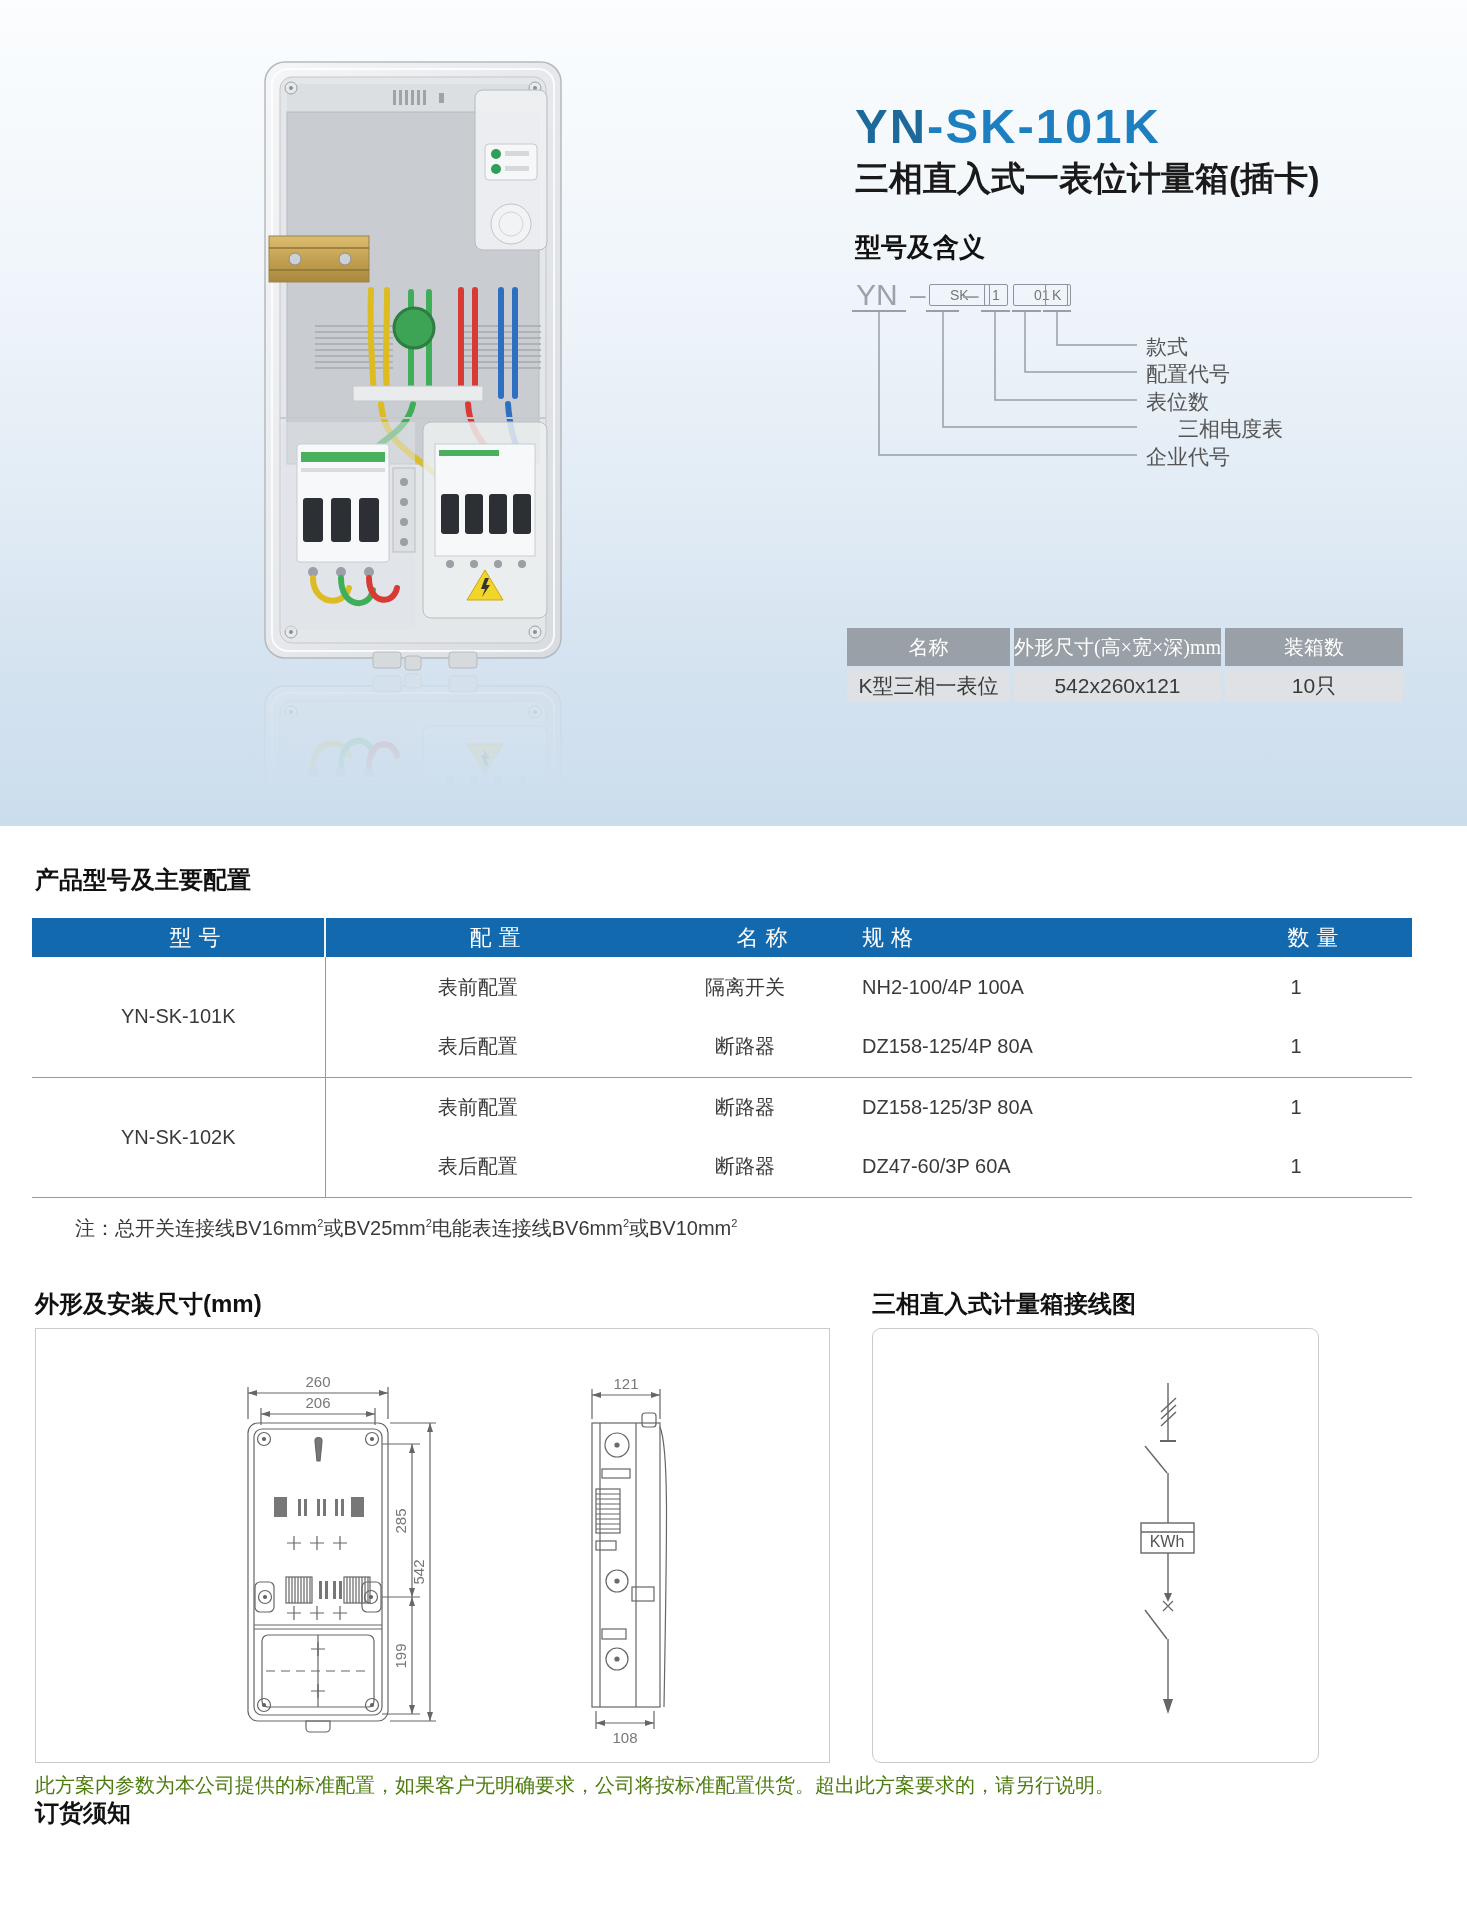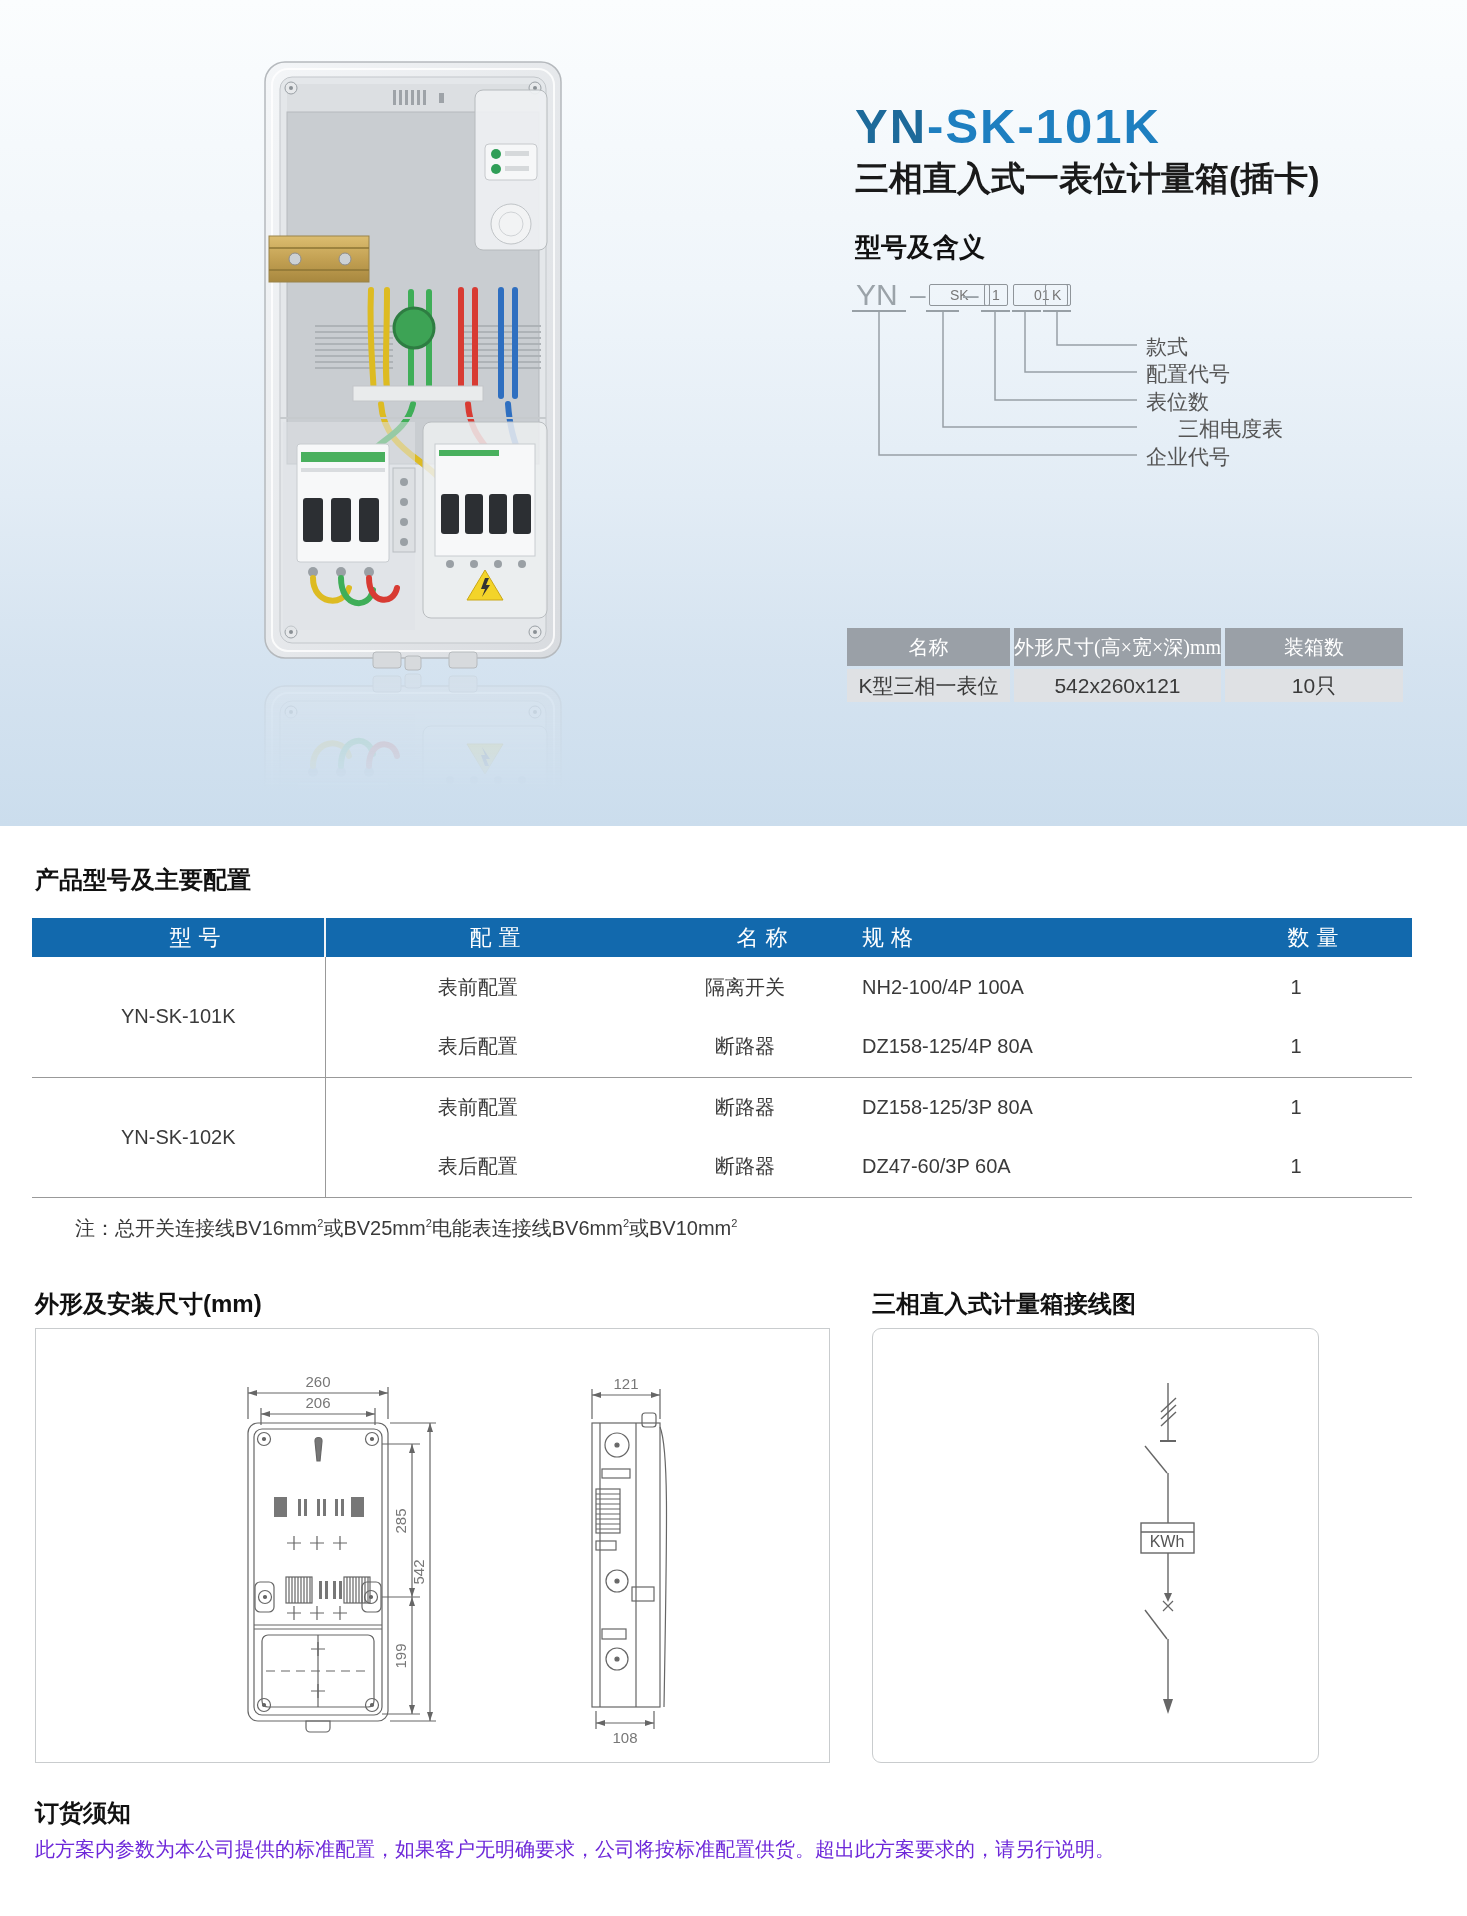--- a/index.html
+++ b/index.html
@@ -28,21 +28,21 @@
   .maintable th { background:#1269ad; color:#fff; font-weight:normal; font-size:22px; letter-spacing:7px; height:39px;padding-left:41px; }
   .maintable th.c1 { border-right:2px solid #eef3f8; }
   .maintable td { height:60px; text-align:center; font-size:20px; color:#3a3a3a; }
   .maintable td.model { border-right:1.5px solid #999; }
   .maintable tr.gdiv td { border-top:1.5px solid #999; }
   .maintable tr.last td, .maintable td.model2 { border-bottom:1.5px solid #999; }
   .maintable th.spec, .maintable td.spec { text-align:left; padding-left:2px; }
   .note { position:absolute; left:35px; top:1215px; font-size:20px; color:#3a3a3a;margin-left:40px; }
   .note sup { font-size:11px; }
   .dbox { position:absolute; top:1328px; height:435px; border:1.5px solid #c9ccce; background:#fff; }
-  .order-text { position:absolute; left:35px; top:1836px; font-size:20px; color:#6d28d9; }
+  .order-text { position:absolute; left:35px; top:1772px; font-size:20px; color:#4d7c0f; }
   svg text { font-family:"Liberation Sans", sans-serif; }
 </style>
 </head>
 <body>
 
 <div class="hero">
 
   <svg class="abs" style="left:253px; top:48px;" width="320" height="650" viewBox="0 0 320 650">
     <defs>
       <linearGradient id="shellG" x1="0" y1="0" x2="1" y2="1">

